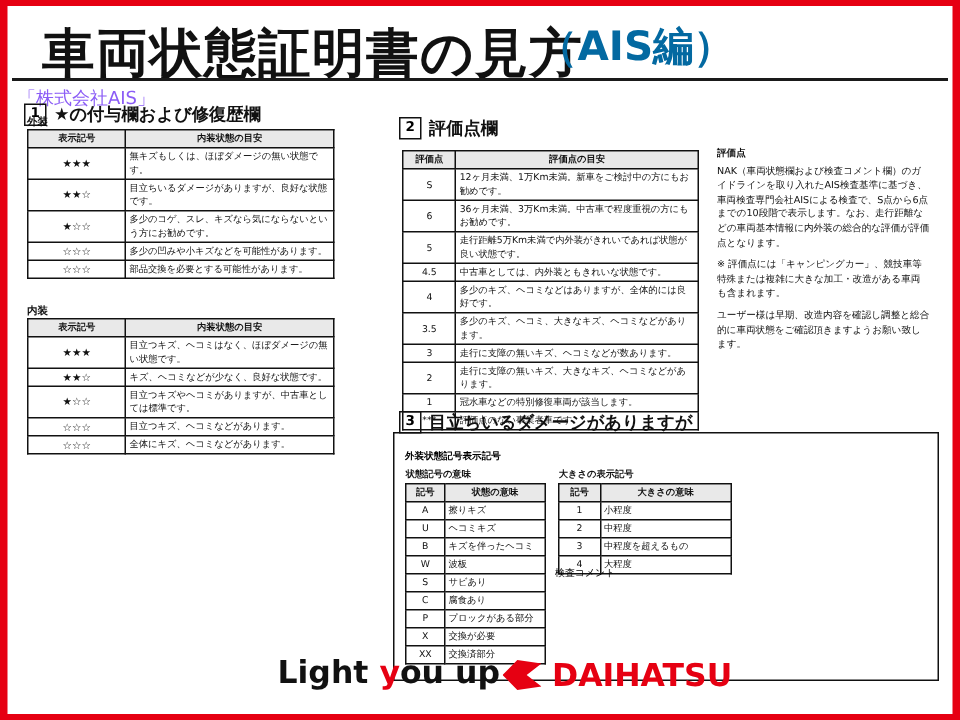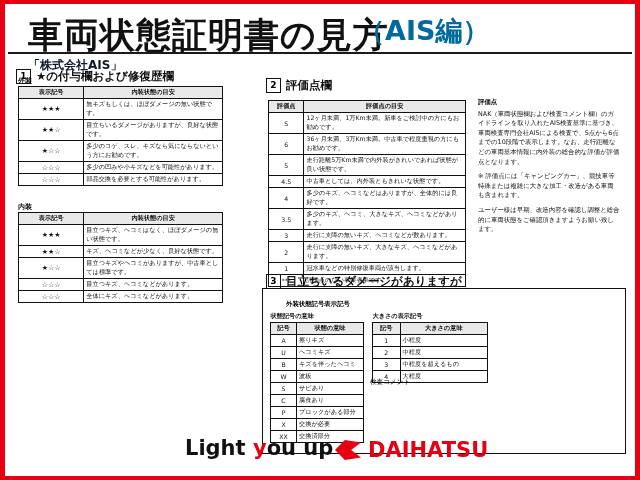--- a/index.html
+++ b/index.html
@@ -27,21 +27,21 @@
     font-family:"DejaVu Sans","Liberation Sans",sans-serif;
   }
   .title-sub{
     position:absolute;left:330px;top:1px;
     font-size:27px;font-weight:bold;color:#0369a1;
   }
   .title-rule{position:absolute;left:8px;top:52px;width:624px;height:2px;background:#1a1a1a;}
 
   
   .company{
-    position:absolute;left:28px;top:57px;font-size:12px;font-weight:bold;color:#0f172a;
+    position:absolute;left:12px;top:57px;font-size:12px;font-weight:normal;color:#8b5cf6;
   }
 
   
   .sec-head{position:absolute;display:flex;align-items:center;gap:5px;}
   .sec-num{
     width:13px;height:13px;border:1.3px solid #111;display:flex;align-items:center;
     justify-content:center;font-size:9px;font-weight:bold;line-height:1;
   }
   .sec-title{font-size:11.5px;font-weight:bold;color:#111;white-space:nowrap;}
 
@@ -67,21 +67,21 @@
 
   
   .note{
     position:absolute;left:478px;top:98px;width:142px;
     font-size:6.4px;line-height:1.5;color:#111;
   }
   .note p{margin:0 0 5px 0;}
 
   
   #sec3-box{left:262px;top:288px;width:362px;height:164px;border:1.2px solid #111;}
-  .sec3-sublabel{position:absolute;left:270px;top:300px;font-size:6.4px;font-weight:bold;margin-left:16px;}
+  .sec3-sublabel{position:absolute;left:270px;top:300px;font-size:6.4px;font-weight:bold;}
   #tbl-sym{position:absolute;left:270px;top:311px;width:94px;}
   #tbl-dmg{position:absolute;left:372px;top:311px;width:116px;}
   .sym-head{position:absolute;font-size:6.4px;font-weight:bold;}
   .comment-block{
     position:absolute;left:370px;top:378px;width:248px;font-size:6.4px;line-height:1.5;
   }
   .comment-title{font-weight:normal;font-size:6.6px;}
 
   
   .footer{position:absolute;left:0;bottom:4px;width:612px;height:40px;}

